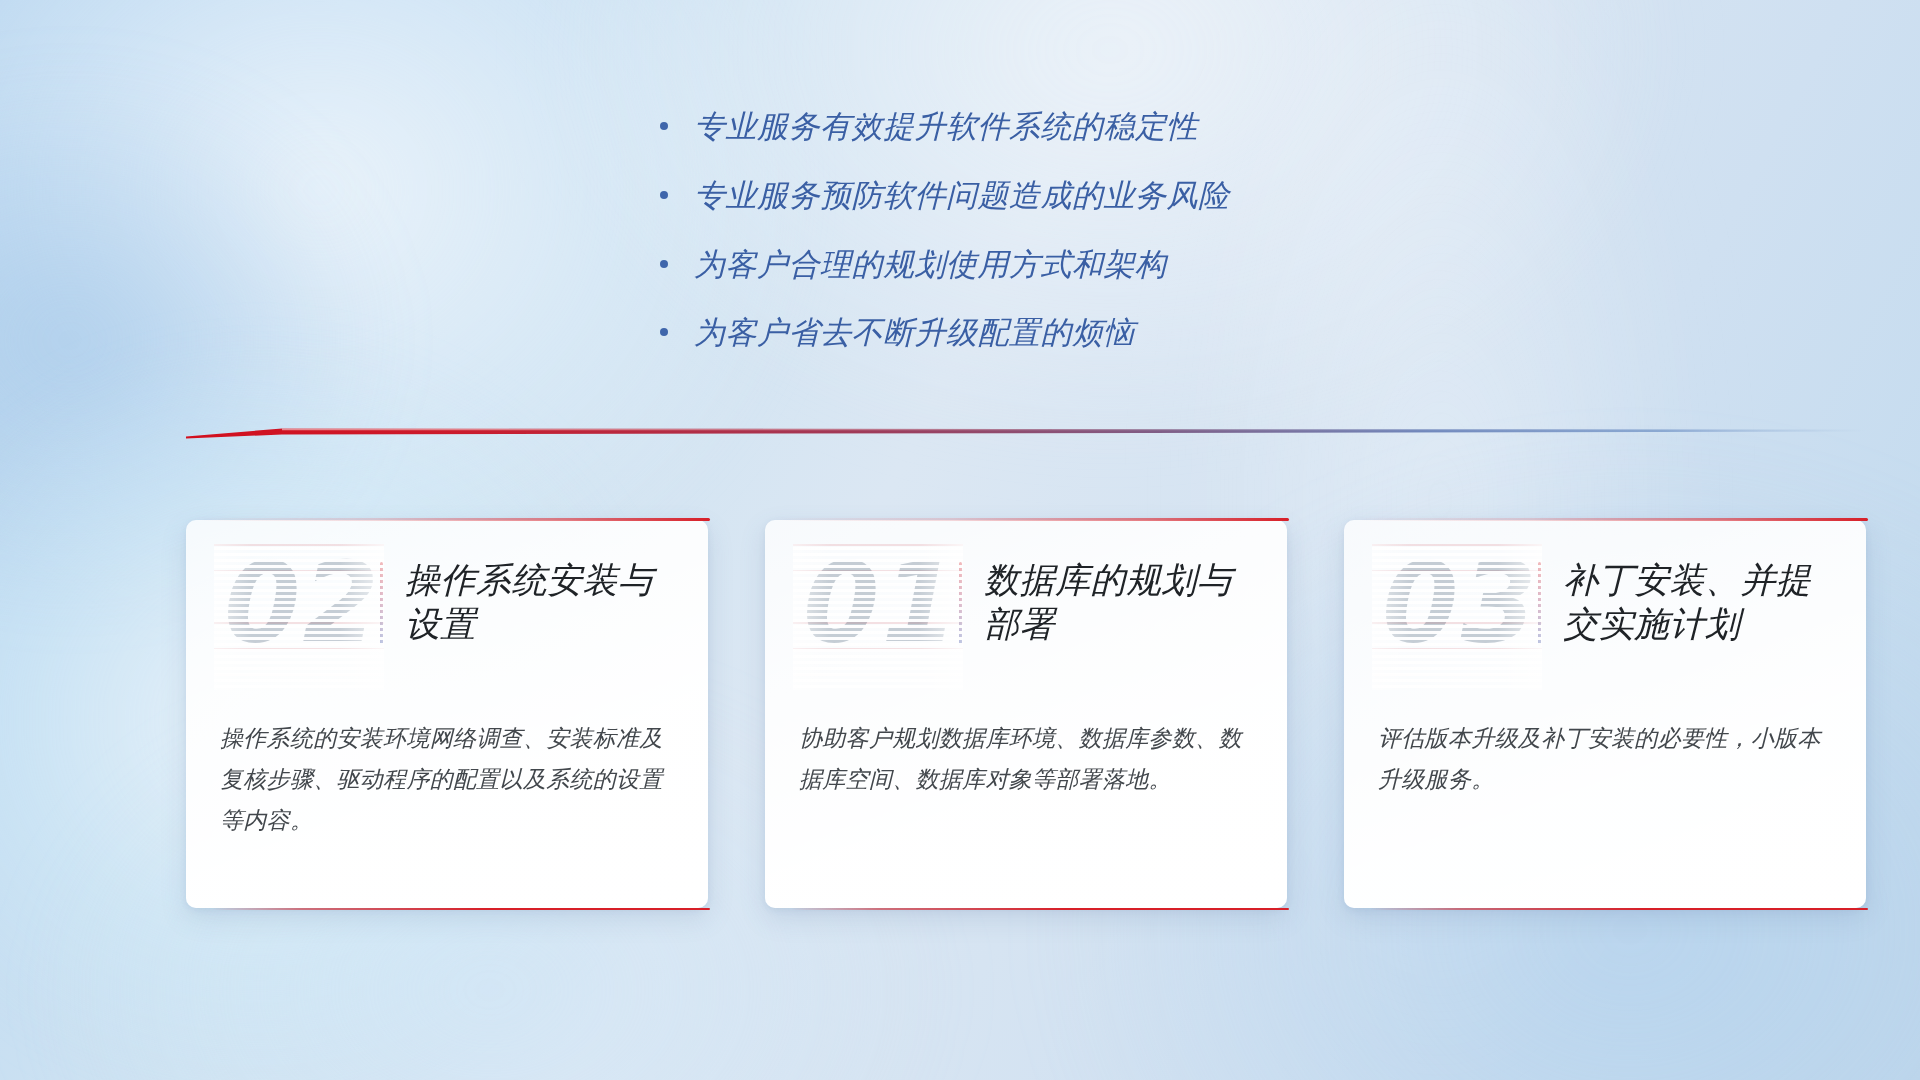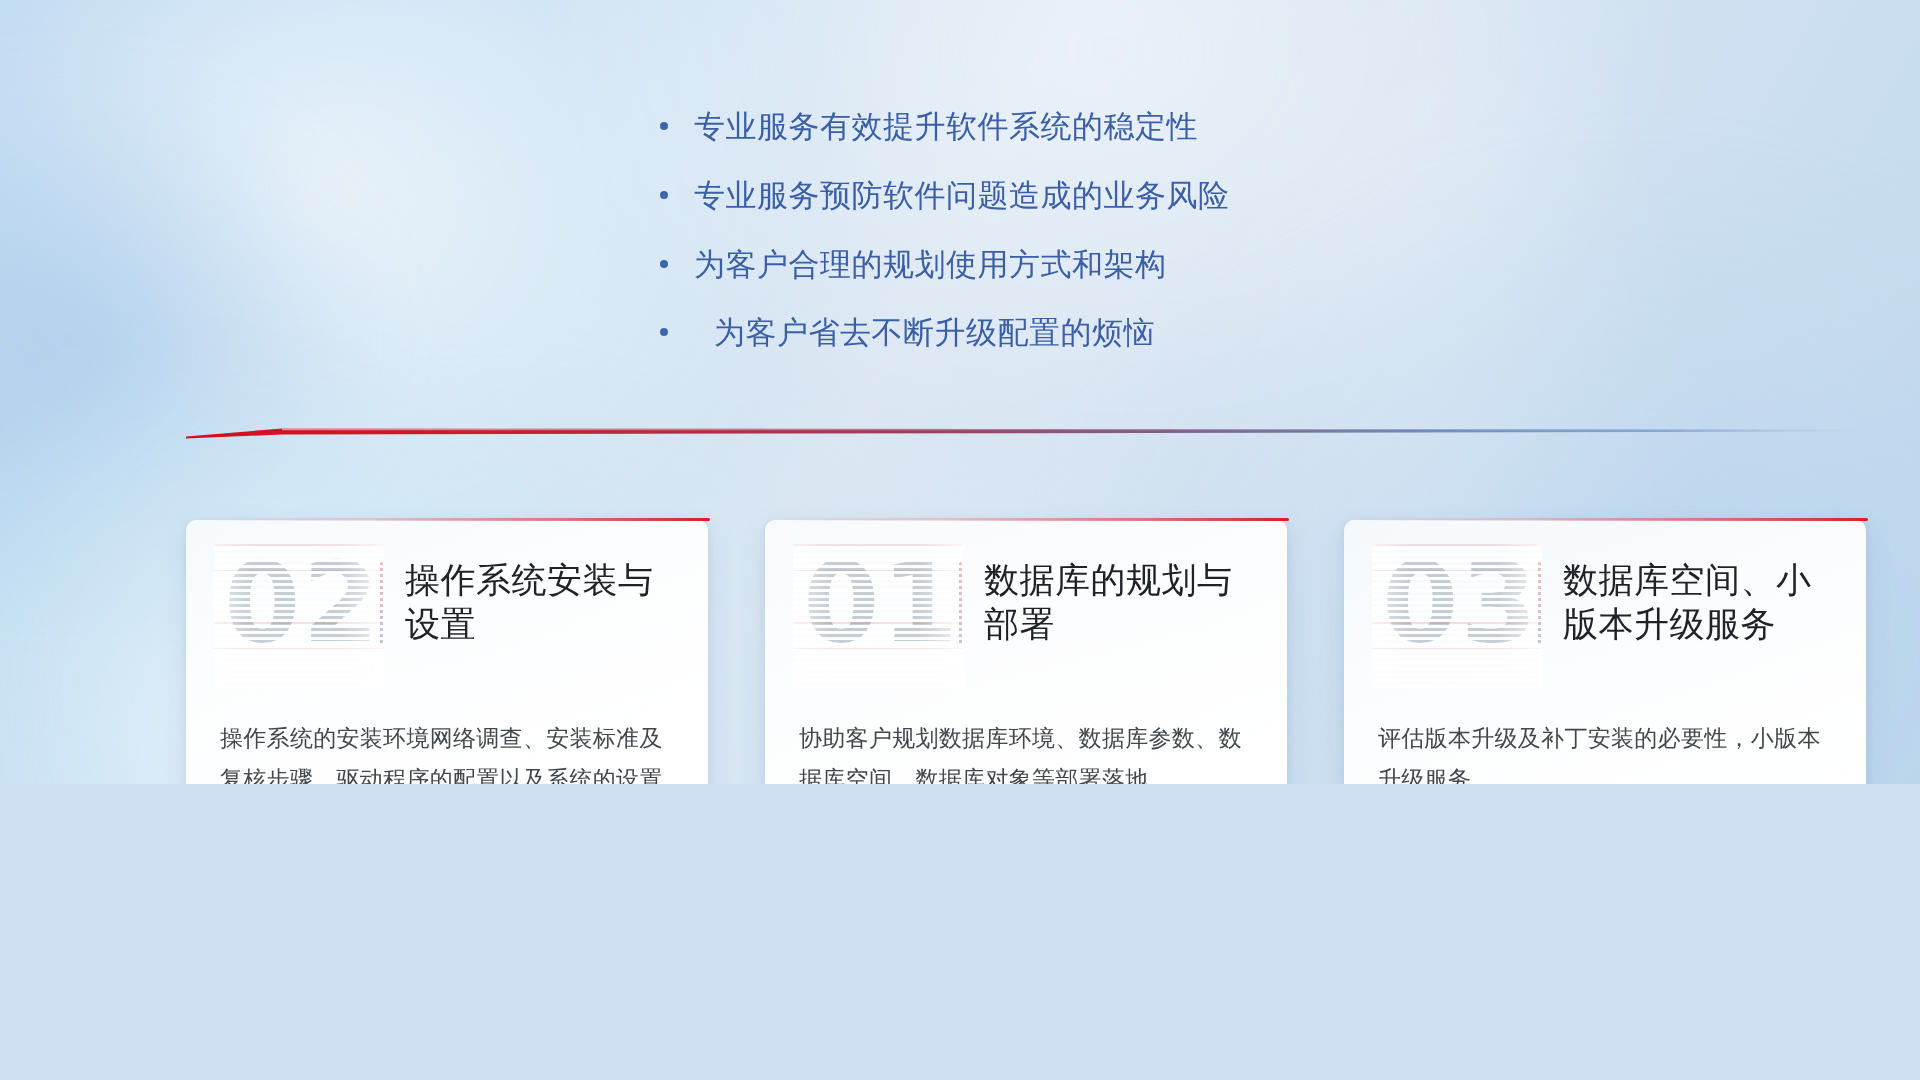--- a/index.html
+++ b/index.html
@@ -15,32 +15,33 @@
     font-family: "Liberation Sans", "DejaVu Sans", sans-serif;
     background: #cfe0f2;
     position: relative;
   }
 
   
   .slide {
     position: absolute;
     inset: 0;
     width: 1920px;
-    height: 784px;
+    height: 1080px;
     overflow: hidden;
     background:
       linear-gradient(118deg,
         #b9d6ef 0%,
         #c2dcf2 14%,
         #cfe3f2 30%,
         #dbe7f3 46%,
         #d6e4f2 60%,
         #cfe0f1 74%,
         #c6dcef 88%,
         #bed6eb 100%);
+    font-style: italic;
   }
 
   
   .bg-bloom {
     position: absolute;
     border-radius: 50%;
     pointer-events: none;
   }
   .bloom-a { 
     left: -180px; top: -260px;
@@ -90,21 +91,21 @@
     position: absolute;
     left: 660px;
     top: 108px;
     width: 760px;
   }
   .bullet-row {
     display: flex;
     align-items: baseline;
     margin-bottom: 30px;
   }
-  .bullet-row:last-child { margin-bottom: 0; gap: 20px; }
+  .bullet-row:last-child { margin-bottom: 0; }
   .bullet-dot {
     width: 34px;
     flex: 0 0 34px;
     color: #3a61a6;
     font-size: 26px;
     line-height: 1;
     position: relative;
     top: -4px;
   }
   .bullet-dot i {
@@ -397,21 +398,21 @@
       <div class="card-accent-top"></div>
       <div class="card-inner">
         <div class="card-head">
           <div class="ghost-number">
             <span class="gn-text">03</span>
             <span class="gn-tint"></span>
             <span class="gn-stripes"></span>
             <span class="gn-fade"></span>
           </div>
           <div class="head-rule"></div>
-          <div class="card-title">数据库空间、小版本升级服务</div>
+          <div class="card-title">补丁安装、并提交实施计划</div>
         </div>
         <div class="card-body">评估版本升级及补丁安装的必要性，小版本升级服务。</div>
       </div>
     </div>
 
   </div>
 
 </div>
 
 </body></html>

